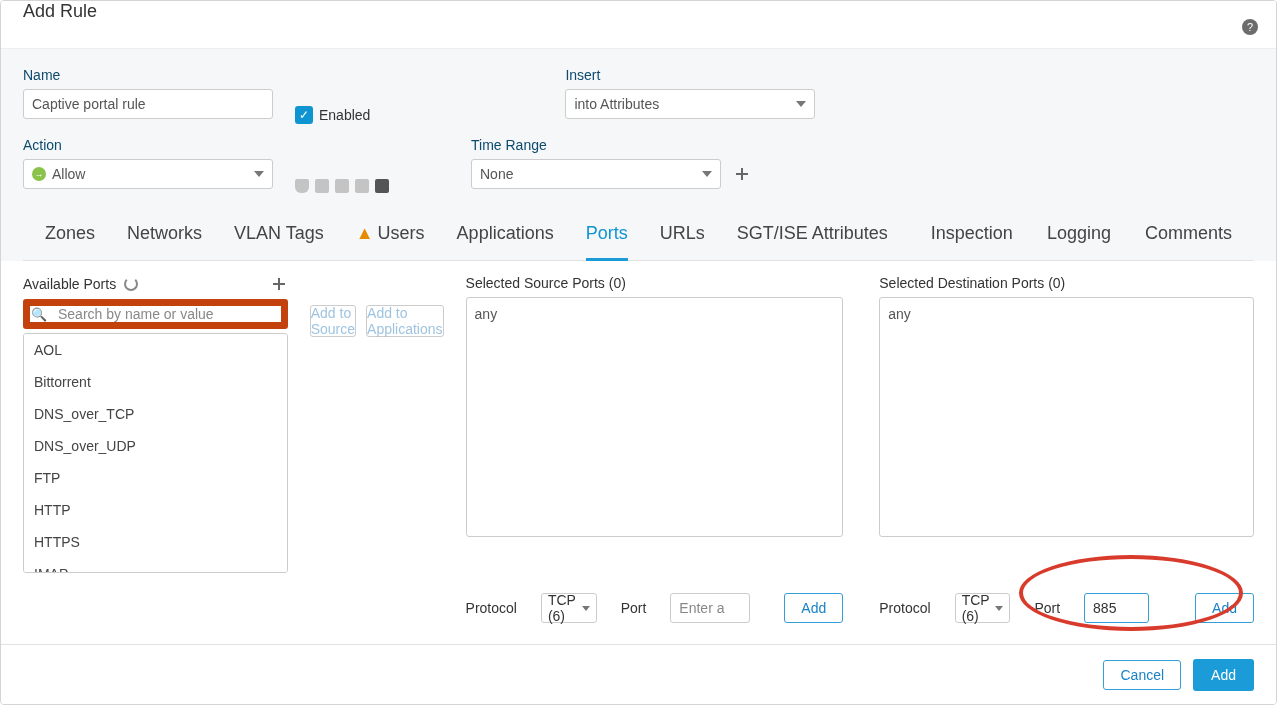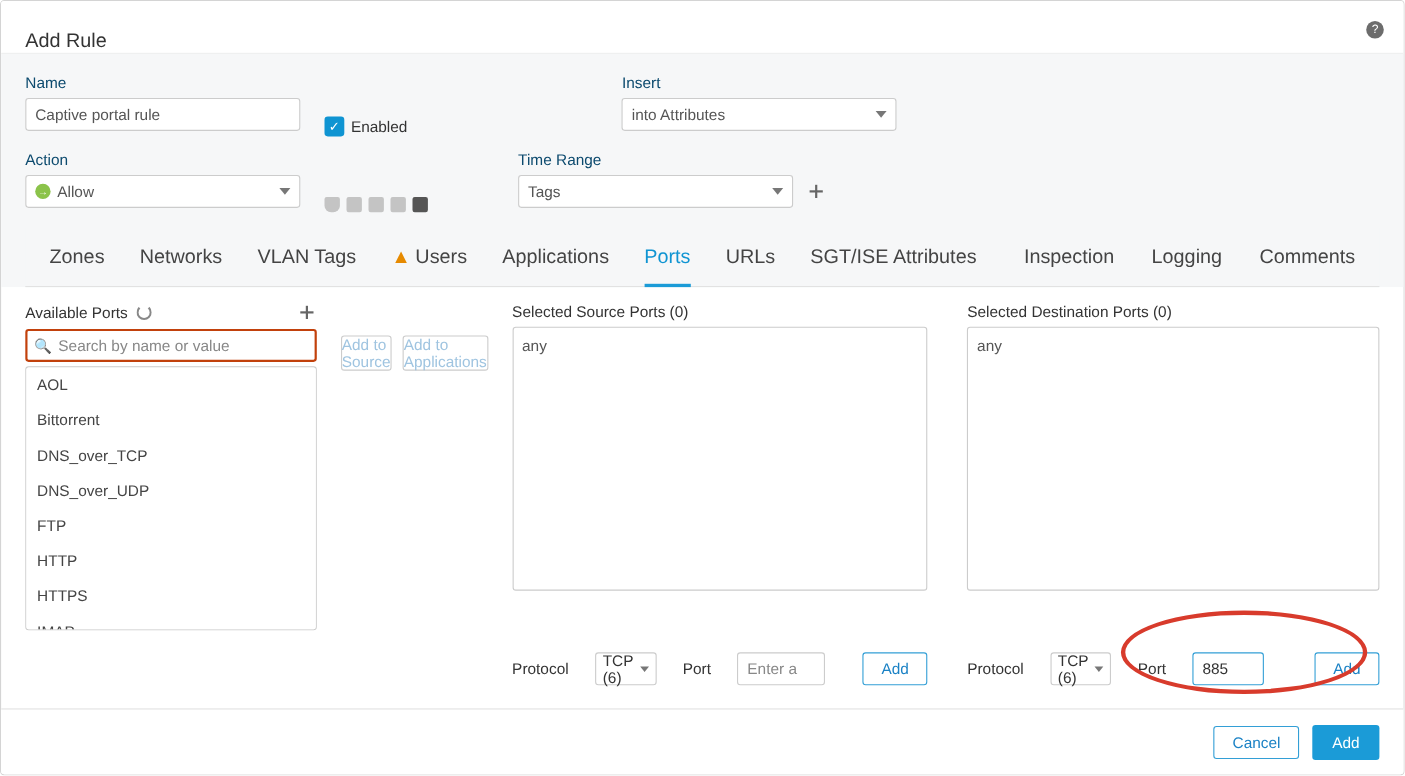--- a/index.html
+++ b/index.html
@@ -1,18 +1,18 @@
 <!DOCTYPE html>
 <html><head>
 <meta charset="utf-8">
 <style>
   *{box-sizing:border-box;margin:0;padding:0;font-family:"Helvetica Neue",Helvetica,Arial,sans-serif}
   body{width:1277px;height:705px;background:#fff;position:relative;font-size:14px;color:#333}
   .modal{width:1277px;height:705px;border:1px solid #d4d4d4;border-radius:4px;position:relative;overflow:hidden}
-  .modal-header{height:48px;display:flex;align-items:flex-end;padding:0 22px;border-bottom:1px solid #eee;background:#fff}
+  .modal-header{height:48px;display:flex;align-items:flex-start;padding:0 22px;border-bottom:1px solid #eee;background:#fff}
   .modal-title{font-size:18px;font-weight:400;color:#333}
   .help-icon{position:absolute;right:18px;top:18px;width:16px;height:16px;border-radius:50%;background:#6c6c6c;color:#fff;font-size:11px;line-height:16px;text-align:center;cursor:pointer}
   .form-area{background:#f6f7f8;padding:18px 22px 0 22px}
   .field-row{display:flex}
   .field-group{display:flex;flex-direction:column;margin-bottom:18px}
   .field-label{font-size:14px;color:#0c4a6e;margin-bottom:6px}
   .text-input,.select{height:30px;border:1px solid #ccc;border-radius:3px;padding:0 8px;font-size:14px;color:#555;background:#fff}
   .text-input{width:250px}
   .select{display:flex;align-items:center;justify-content:space-between;width:250px;cursor:pointer}
   .select .caret{width:0;height:0;border-left:5px solid transparent;border-right:5px solid transparent;border-top:6px solid #777}
@@ -35,21 +35,21 @@
   .tab-right{margin-left:auto;display:flex;gap:34px}
   .content{display:flex;padding:14px 22px 0 22px;gap:22px}
   .col-avail{width:345px}
   .col-btns{width:158px;display:flex;flex-direction:row;gap:10px;padding-top:30px}
   .col-sel{flex:1}
   .avail-head{display:flex;align-items:center;gap:8px;margin-bottom:6px}
   .refresh{width:14px;height:14px;border:2px solid #888;border-radius:50%;border-top-color:transparent;cursor:pointer}
   .avail-plus{margin-left:auto}
   .search-wrap{position:relative;margin-bottom:4px}
   .search-wrap .mag{position:absolute;left:8px;top:8px;font-size:13px;color:#888}
-  .search-input{width:100%;height:30px;border:2px solid #c2410c;border-radius:3px;padding-left:28px;font-size:14px;color:#555}
+  .search-input{width:100%;height:30px;border:7px solid #c2410c;border-radius:3px;padding-left:28px;font-size:14px;color:#555}
   .list-box{border:1px solid #ccc;border-radius:3px;height:240px;overflow-y:auto;background:#fff}
   .list-item{padding:8px 10px;font-size:14px;color:#444;cursor:pointer}
   .list-box::-webkit-scrollbar{width:10px}
   .list-box::-webkit-scrollbar-thumb{background:#ccc;border-radius:5px}
   .add-btn-soft{height:32px;border:1px solid #ccc;border-radius:3px;background:#fff;color:#9fc4e0;font-size:14px;cursor:not-allowed;display:flex;align-items:center;justify-content:center}
   .sel-head{font-size:14px;margin-bottom:6px}
   .sel-box{border:1px solid #ccc;border-radius:3px;height:240px;padding:8px;font-size:14px;color:#555;background:#fff}
   .sel-cols{display:flex;gap:36px}
   .proto-row{display:flex;align-items:center;gap:24px;margin-top:56px;font-size:14px}
   .mini-select{height:30px;border:1px solid #ccc;border-radius:3px;padding:0 6px;display:flex;align-items:center;gap:6px;background:#fff;cursor:pointer}
@@ -107,21 +107,21 @@
         <div class="ghost-icon shield"></div>
         <div class="ghost-icon"></div>
         <div class="ghost-icon"></div>
         <div class="ghost-icon"></div>
         <div class="ghost-icon dark"></div>
       </div>
       <div class="field-group" style="margin-left:82px">
         <div class="field-label">Time Range</div>
         <div style="display:flex;align-items:center;gap:12px">
           <div class="select">
-            <span>Tags</span>
+            <span>None</span>
             <span class="caret"></span>
           </div>
           <div class="plus-btn"></div>
         </div>
       </div>
     </div>
 
     <div class="tabs">
       <div style="display:flex;gap:32px" id="tabs-left">
           <div class="tab">Zones</div>

